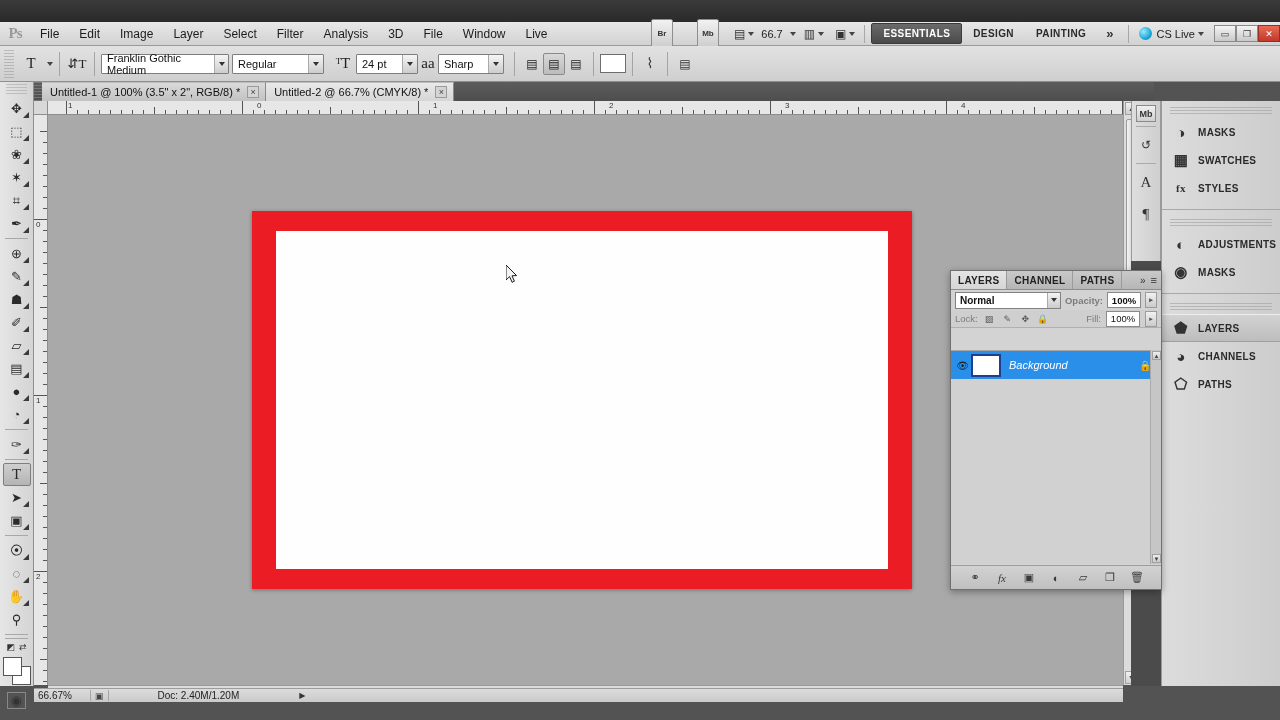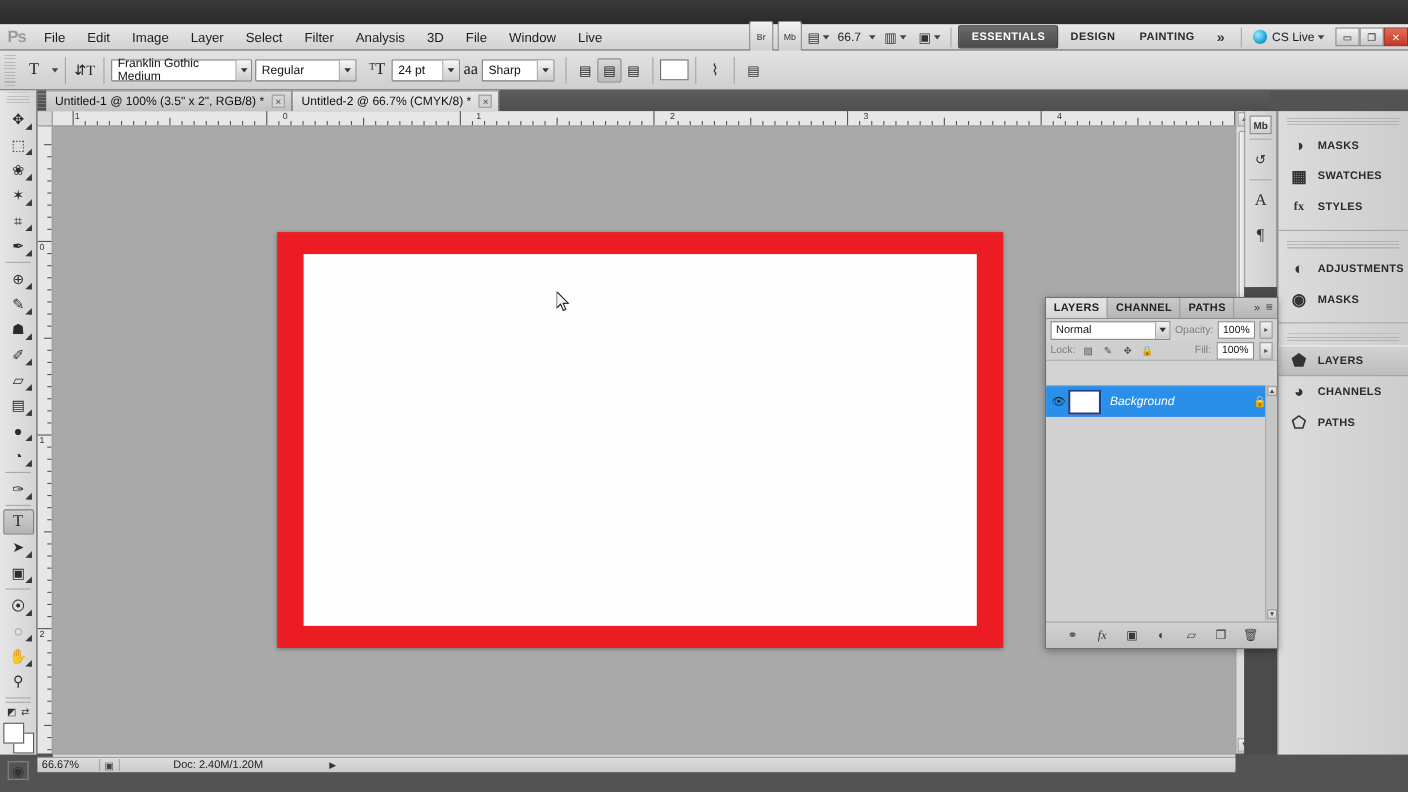--- a/index.html
+++ b/index.html
@@ -12,34 +12,34 @@
 
   
   .menubar {
     position: absolute; left: 0; top: 22px; width: 1280px; height: 24px;
     background: linear-gradient(#e8e8e8, #d2d2d2);
     border-bottom: 1px solid #9a9a9a;
     display: flex; align-items: center;
   }
   .ps-logo {
     width: 30px; height: 24px; display:flex; align-items:center; justify-content:center;
-    font-family: Liberation Sans, sans-serif; font-size: 15px; font-weight: bold;
+    font-family: Liberation Serif, serif; font-size: 15px; font-weight: bold;
     color: #9a9a9a; letter-spacing:-1px;
   }
   .menu-item {
     padding: 0 10px; height: 24px; line-height: 24px;
     font-size: 12px; color: #1c1c1c; cursor: default; white-space: nowrap;
   }
   .mb-right { margin-left: auto; display:flex; align-items:center; height:24px; }
   .mb-btn {
-    width: 22px; height: 30px; margin: 0 2px;
+    width: 22px; height: 30px; margin: 0 12px;
     border: 1px solid #8e8e8e; border-radius: 2px;
     background: linear-gradient(#f2f2f2,#ccc);
     font-size: 8px; display:flex; align-items:center; justify-content:center;
-    color:#333; font-weight:normal;
+    color:#333; font-weight:bold;
   }
   .mb-icobtn { display:flex; align-items:center; margin:0 3px; }
   .caret { width:0;height:0;border-left:3.5px solid transparent;border-right:3.5px solid transparent;
            border-top:4px solid #444; margin-left:3px; }
   .zoomval { font-size:11px; color:#222; padding:0 4px; }
   .mb-sep { width:1px; height:18px; background:#a8a8a8; margin:0 6px; }
   .ws-tab {
     font-size: 10px; font-weight: bold; color: #2a2a2a; padding: 4px 11px;
     letter-spacing: 0.4px;
   }
@@ -214,21 +214,21 @@
     background:#d3d3d3; border:1px solid #707070;
     box-shadow: 0 2px 7px rgba(0,0,0,.35);
   }
   .lp-tabs { display:flex; align-items:stretch; height:19px;
      background:linear-gradient(#c9c9c9,#b6b6b6); border-bottom:1px solid #8e8e8e;}
   .lp-tab { font-size:10px; font-weight:bold; color:#222; padding:0 7px;
      display:flex; align-items:center; border-right:1px solid #9b9b9b; letter-spacing:.3px;}
   .lp-tab.active { background:linear-gradient(#e4e4e4,#d6d6d6); }
   .lp-tabend { margin-left:auto; display:flex; align-items:center; padding-right:4px; gap:5px;}
   .lp-row { display:flex; align-items:center; height:20px; padding:2px 4px; gap:4px;
-     background:#d3d3d3; }
+     background:#d3d3d3;font-weight:bold; }
   .blendsel {
     flex:1; height:17px; background:#fff; border:1px solid #818181;
     display:flex; align-items:center; font-size:10px; color:#111; padding-left:4px;
   }
   .blendsel .arrow { margin-left:auto; width:13px;height:15px;
      background:linear-gradient(#f3f3f3,#cbcbcb); border-left:1px solid #aaa;
      display:flex;align-items:center;justify-content:center;}
   .lbl-mini { font-size:9.5px; color:#7c7c7c; }
   .numfield { width:34px; height:16px; background:#fff; border:1px solid #8a8a8a;
      font-size:9.5px; color:#111; display:flex; align-items:center; justify-content:center;}

